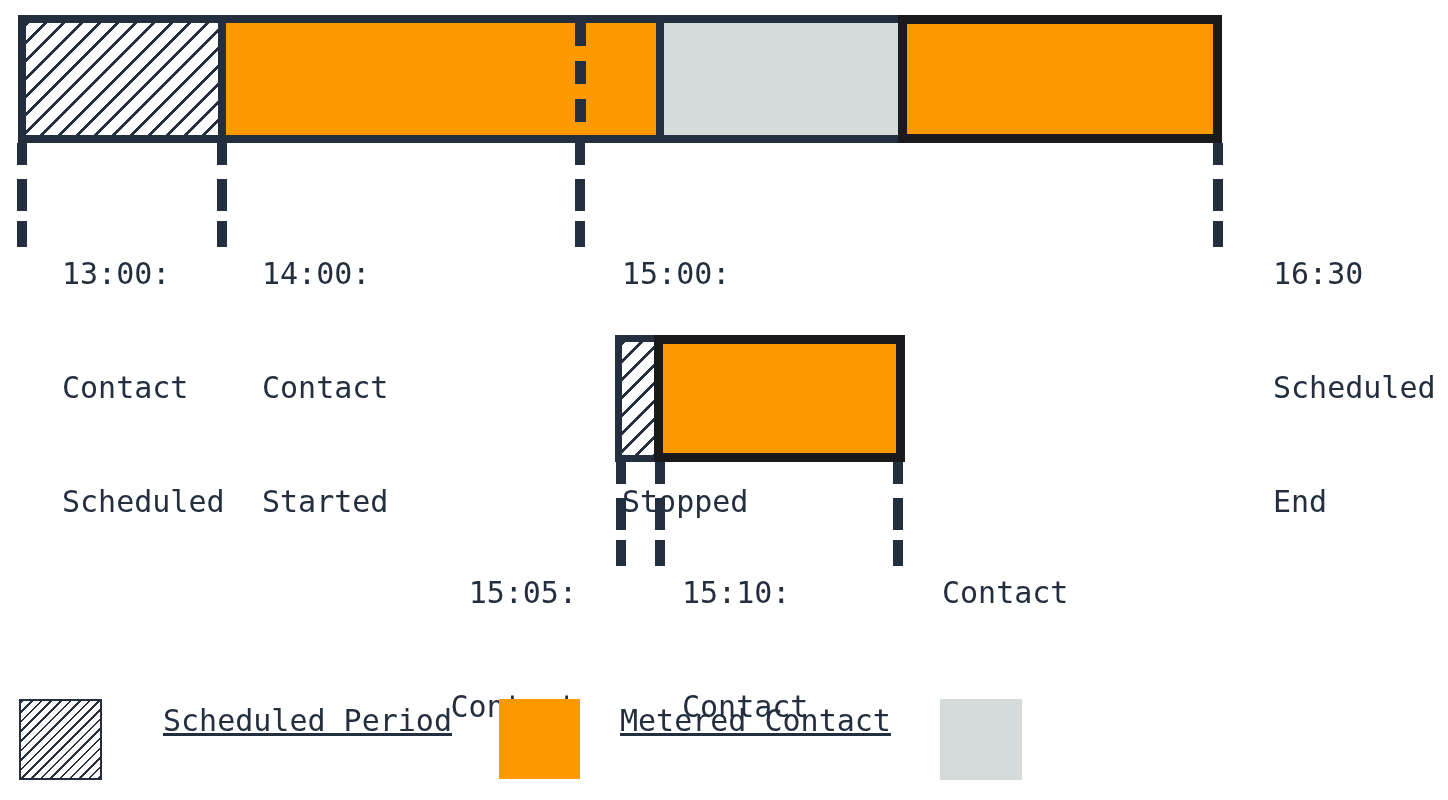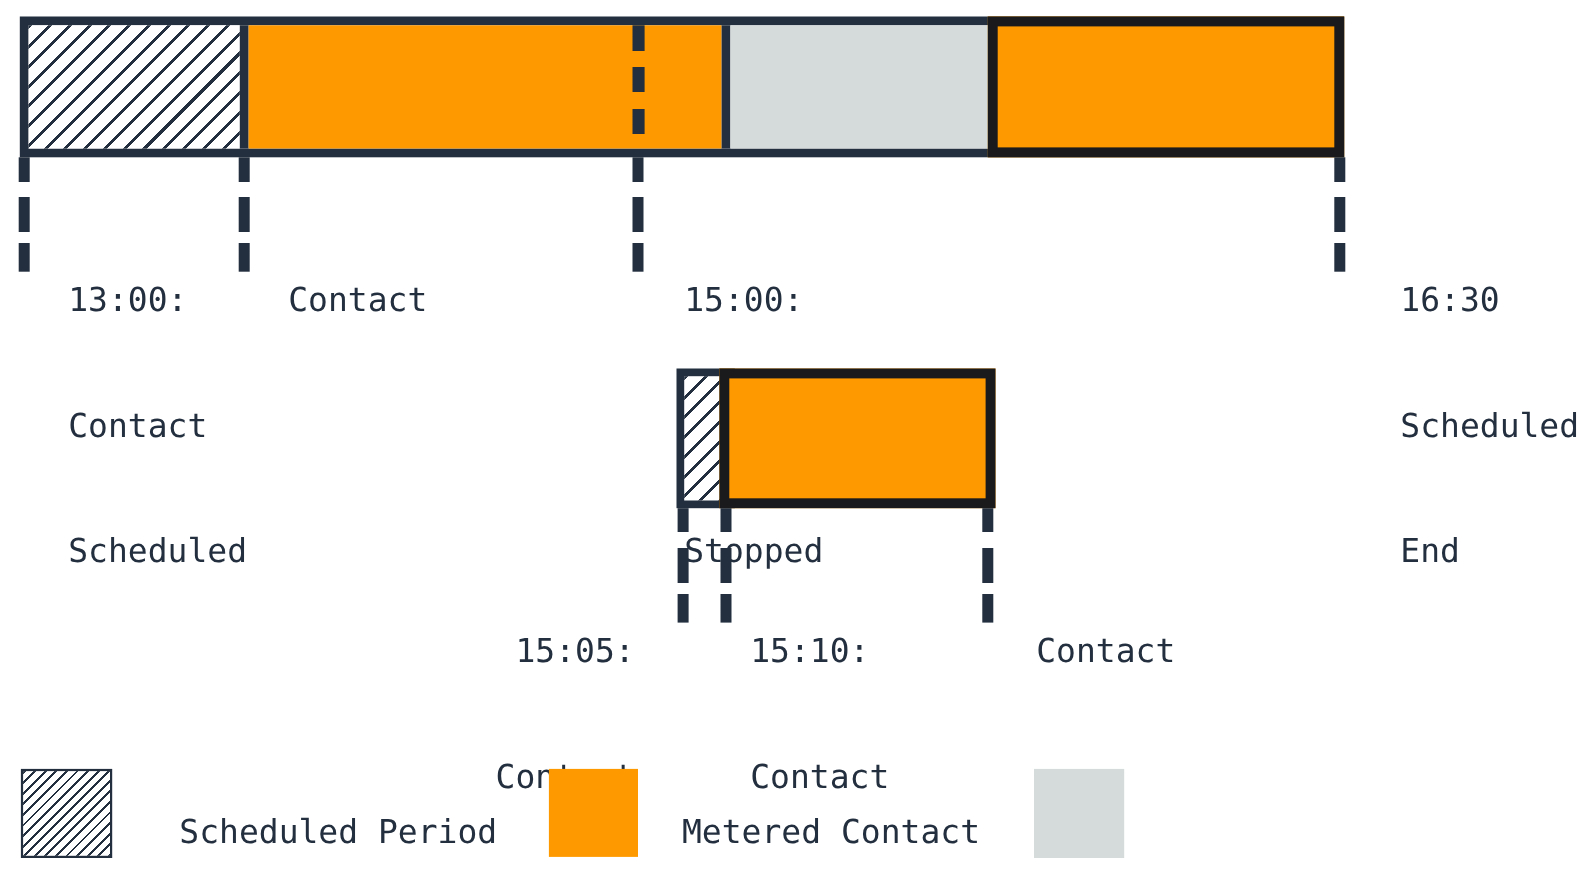--- a/index.html
+++ b/index.html
@@ -55,21 +55,21 @@
 
   
   .lbl { position:absolute; font-size:30px; line-height:38px; color:#232F3E; white-space:pre; }
   .lbl.align-r { text-align:right; }
 
   
   .swatch { position:absolute; top:699px; }
   .sw-hatch  { left:19px;  width:83px; height:81px; border:2px solid #232F3E; }
   .sw-orange { left:499px; width:81px; height:80px; background:#FF9900; }
   .sw-gray   { left:940px; width:82px; height:81px; background:#D5DBDB; }
-  .legend-lbl { top:738px; }
+  .legend-lbl { top:702px;text-decoration:underline; }
 
   .bottom-strip {
     position:absolute; left:88px; top:790px; width:637px; height:10px;
     background:#232F3E; border-radius:6px 6px 0 0;
   }
 </style>
 </head>
 <body>
 
 <div class="canvas">
@@ -89,21 +89,23 @@
   <div class="tick t-top" style="left:217px"></div>
   <div class="tick t-top" style="left:575px"></div>
   <div class="tick t-top" style="left:1213px"></div>
 
   <div class="lbl" style="left:62px; top:179px;">
     <div>13:00:</div>
     <div>Contact</div>
     <div>Scheduled</div>
   </div>
   <div class="lbl" style="left:262px; top:179px;">
+    <div>14:00:</div>
     <div>Contact</div>
+    <div>Started</div>
   </div>
   <div class="lbl" style="left:622px; top:179px;">
     <div>15:00:</div>
     <div>Contact</div>
     <div>Stopped</div>
   </div>
   <div class="lbl" style="left:1273px; top:179px;">
     <div>16:30</div>
     <div>Scheduled</div>
     <div>End</div>

